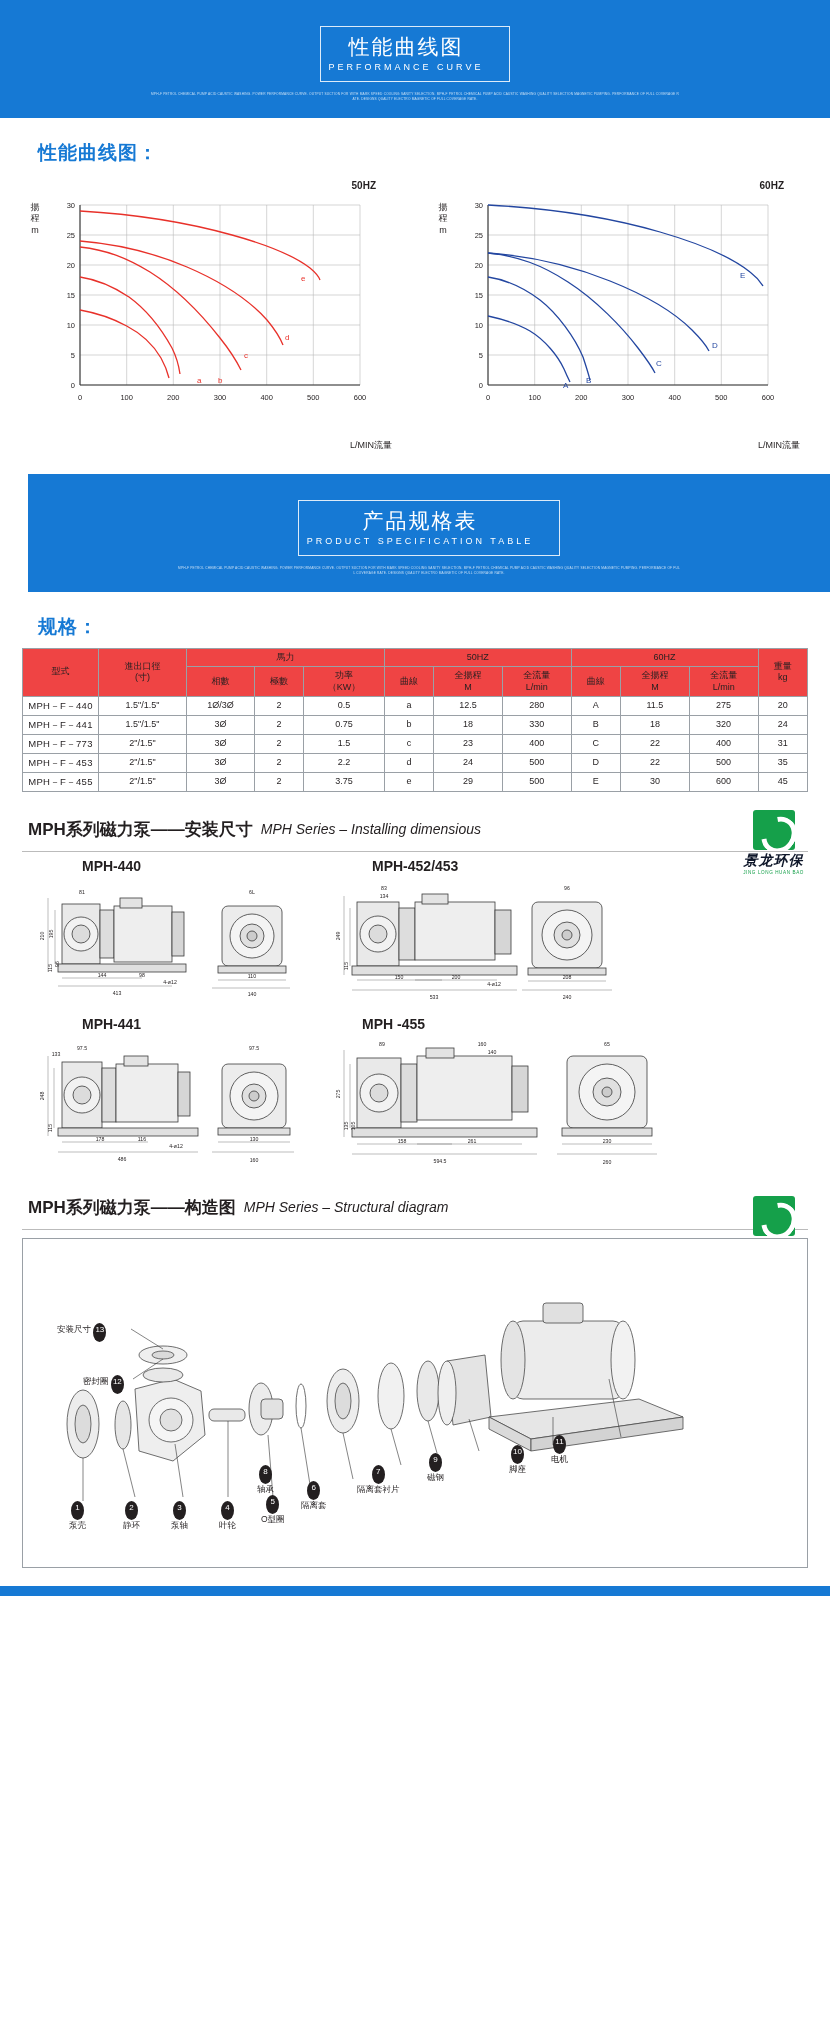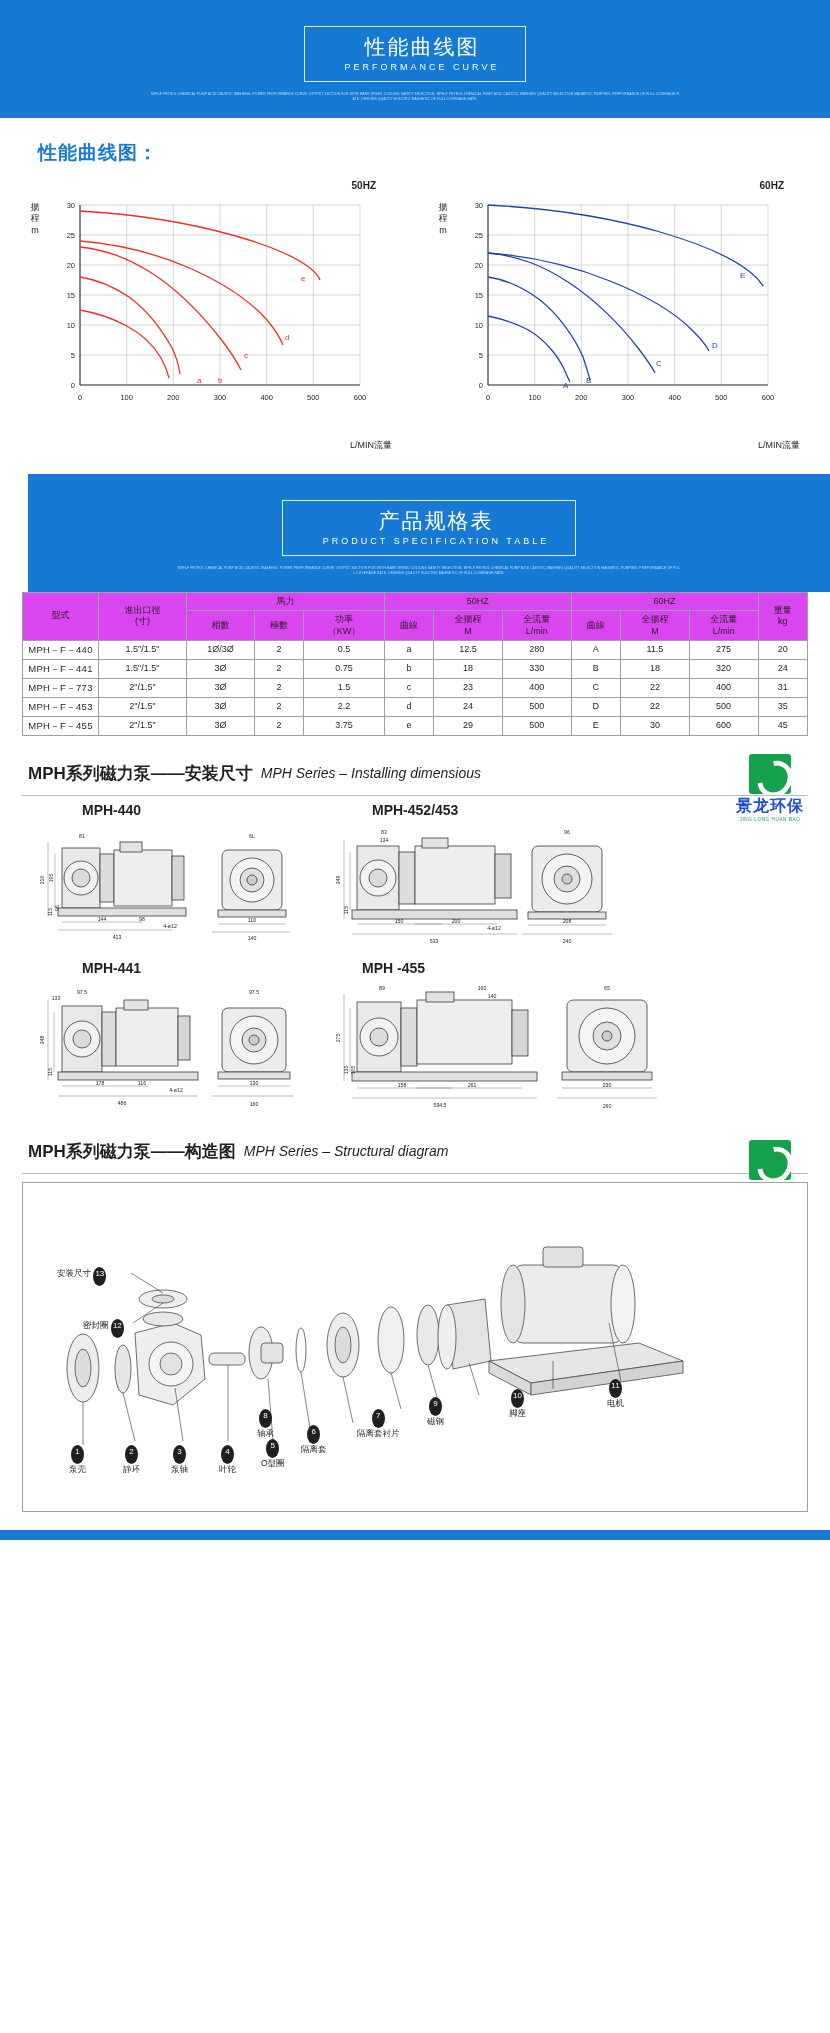--- a/index.html
+++ b/index.html
@@ -17,21 +17,21 @@
     background: #1679d4;
     height: 118px;
     position: relative;
     color: #fff;
     text-align: center;
     padding-top: 26px;
   }
   .banner-box {
     display: inline-block;
     border: 1px solid rgba(255,255,255,.85);
-    padding: 8px 26px 9px 40px;
+    padding: 8px 26px 9px 8px;
   }
   .banner-cn {
     font-size: 21px;
     letter-spacing: 2px;
     line-height: 1.1;
     font-weight: normal;
   }
   .banner-en {
     font-size: 9px;
     letter-spacing: 3px;
@@ -103,21 +103,21 @@
     font-size: 9px;
     color: #231f20;
   }
   table.spec th, table.spec td {
     border: 1px solid #9aa0a6;
     text-align: center;
     padding: 3px 2px;
     line-height: 1.25;
   }
   table.spec thead th {
-    background: #d946ef;
+    background: #ef4444;
     font-weight: normal;
     font-size: 9px;
   }
   table.spec thead th.model { width: 76px; font-family: Liberation Mono, monospace; }
   table.spec td.model-cell { font-size: 9.5px; letter-spacing: .3px; }
   table.spec tbody tr { height: 19px; margin-top: 36px; }
 
   
   .dim-head {
     display: flex;
@@ -154,21 +154,21 @@
   .logo-mark:before {
     content:"";
     position:absolute;
     left: 9px; top: 6px;
     width: 24px; height: 28px;
     border: 5px solid #fff;
     border-radius: 50% 50% 50% 50%;
     border-left-color: transparent;
     transform: rotate(35deg);
   }
-  .logo-cn { font-size: 16px; font-weight: bold; color: #1d4ed8; margin-top: 2px; letter-spacing:1px;}
+  .logo-cn { font-size: 14px; font-weight: bold; color: #0f172a; margin-top: 2px; letter-spacing:1px;font-style:italic;}
   .logo-en { font-size: 4.6px; color: #15a04a; letter-spacing: .6px; }
 
   .hr-line { border:0; border-top:1px solid #bbb; margin: 4px 22px 0 22px; }
 
   
   .draw-row { display:flex; padding: 6px 22px 0 22px; gap: 10px; }
   .draw-cell { position: relative; }
   .draw-title {
     font-size: 14px;
     font-weight: bold;
@@ -348,20 +348,21 @@
   </div>
 
   <div class="banner" style="margin-top:24px;margin-left:28px;">
     <div class="banner-box">
       <div class="banner-cn">产品规格表</div>
       <div class="banner-en">PRODUCT SPECIFICATION TABLE</div>
     </div>
     <div class="banner-micro">MPH-F PETROL CHEMICAL PUMP ACID CAUSTIC WASHING. POWER PERFORMANCE CURVE. OUTPUT SUCTION FOR WITH MARK SPEED COOLING SANITY SELECTION. MPH-F PETROL CHEMICAL PUMP ACID CAUSTIC WASHING QUALITY SELECTION MAGNETIC PUMPING. PERFORMANCE OF FULL COVERAGE RATE. DESIGNS QUALITY ELECTRO MAGNETIC OF FULL COVERAGE RATE.</div>
   </div>
 
+  <div class="sect-title">规格：</div>
   <div class="spec-table-wrap">
     <table class="spec">
       <thead>
         <tr>
           <th class="model" rowspan="2">型式</th>
           <th rowspan="2"><span>進出口徑</span><br><span>(寸)</span></th>
           <th colspan="3">馬力</th>
           <th colspan="3">50HZ</th>
           <th colspan="3">60HZ</th>
           <th rowspan="2"><span>重量</span><br><span>kg</span></th>
@@ -755,21 +756,21 @@
       <span>轴承</span>
     </div>
     <div class="callout" style="left:404px; top:214px;">
       <span class="cnum">9</span><br>
       <span>磁钢</span>
     </div>
     <div class="callout" style="left:486px; top:206px;">
       <span class="cnum">10</span><br>
       <span>脚座</span>
     </div>
-    <div class="callout" style="left:584px; top:196px;">
+    <div class="callout" style="left:528px; top:196px;">
       <span class="cnum">11</span><br>
       <span>电机</span>
     </div>
     <div class="callout" style="left:60px; top:136px;">
       <span>密封圈</span>
       <span class="cnum">12</span>
     </div>
     <div class="callout" style="left:34px; top:84px;">
       <span>安装尺寸</span>
       <span class="cnum">13</span>

